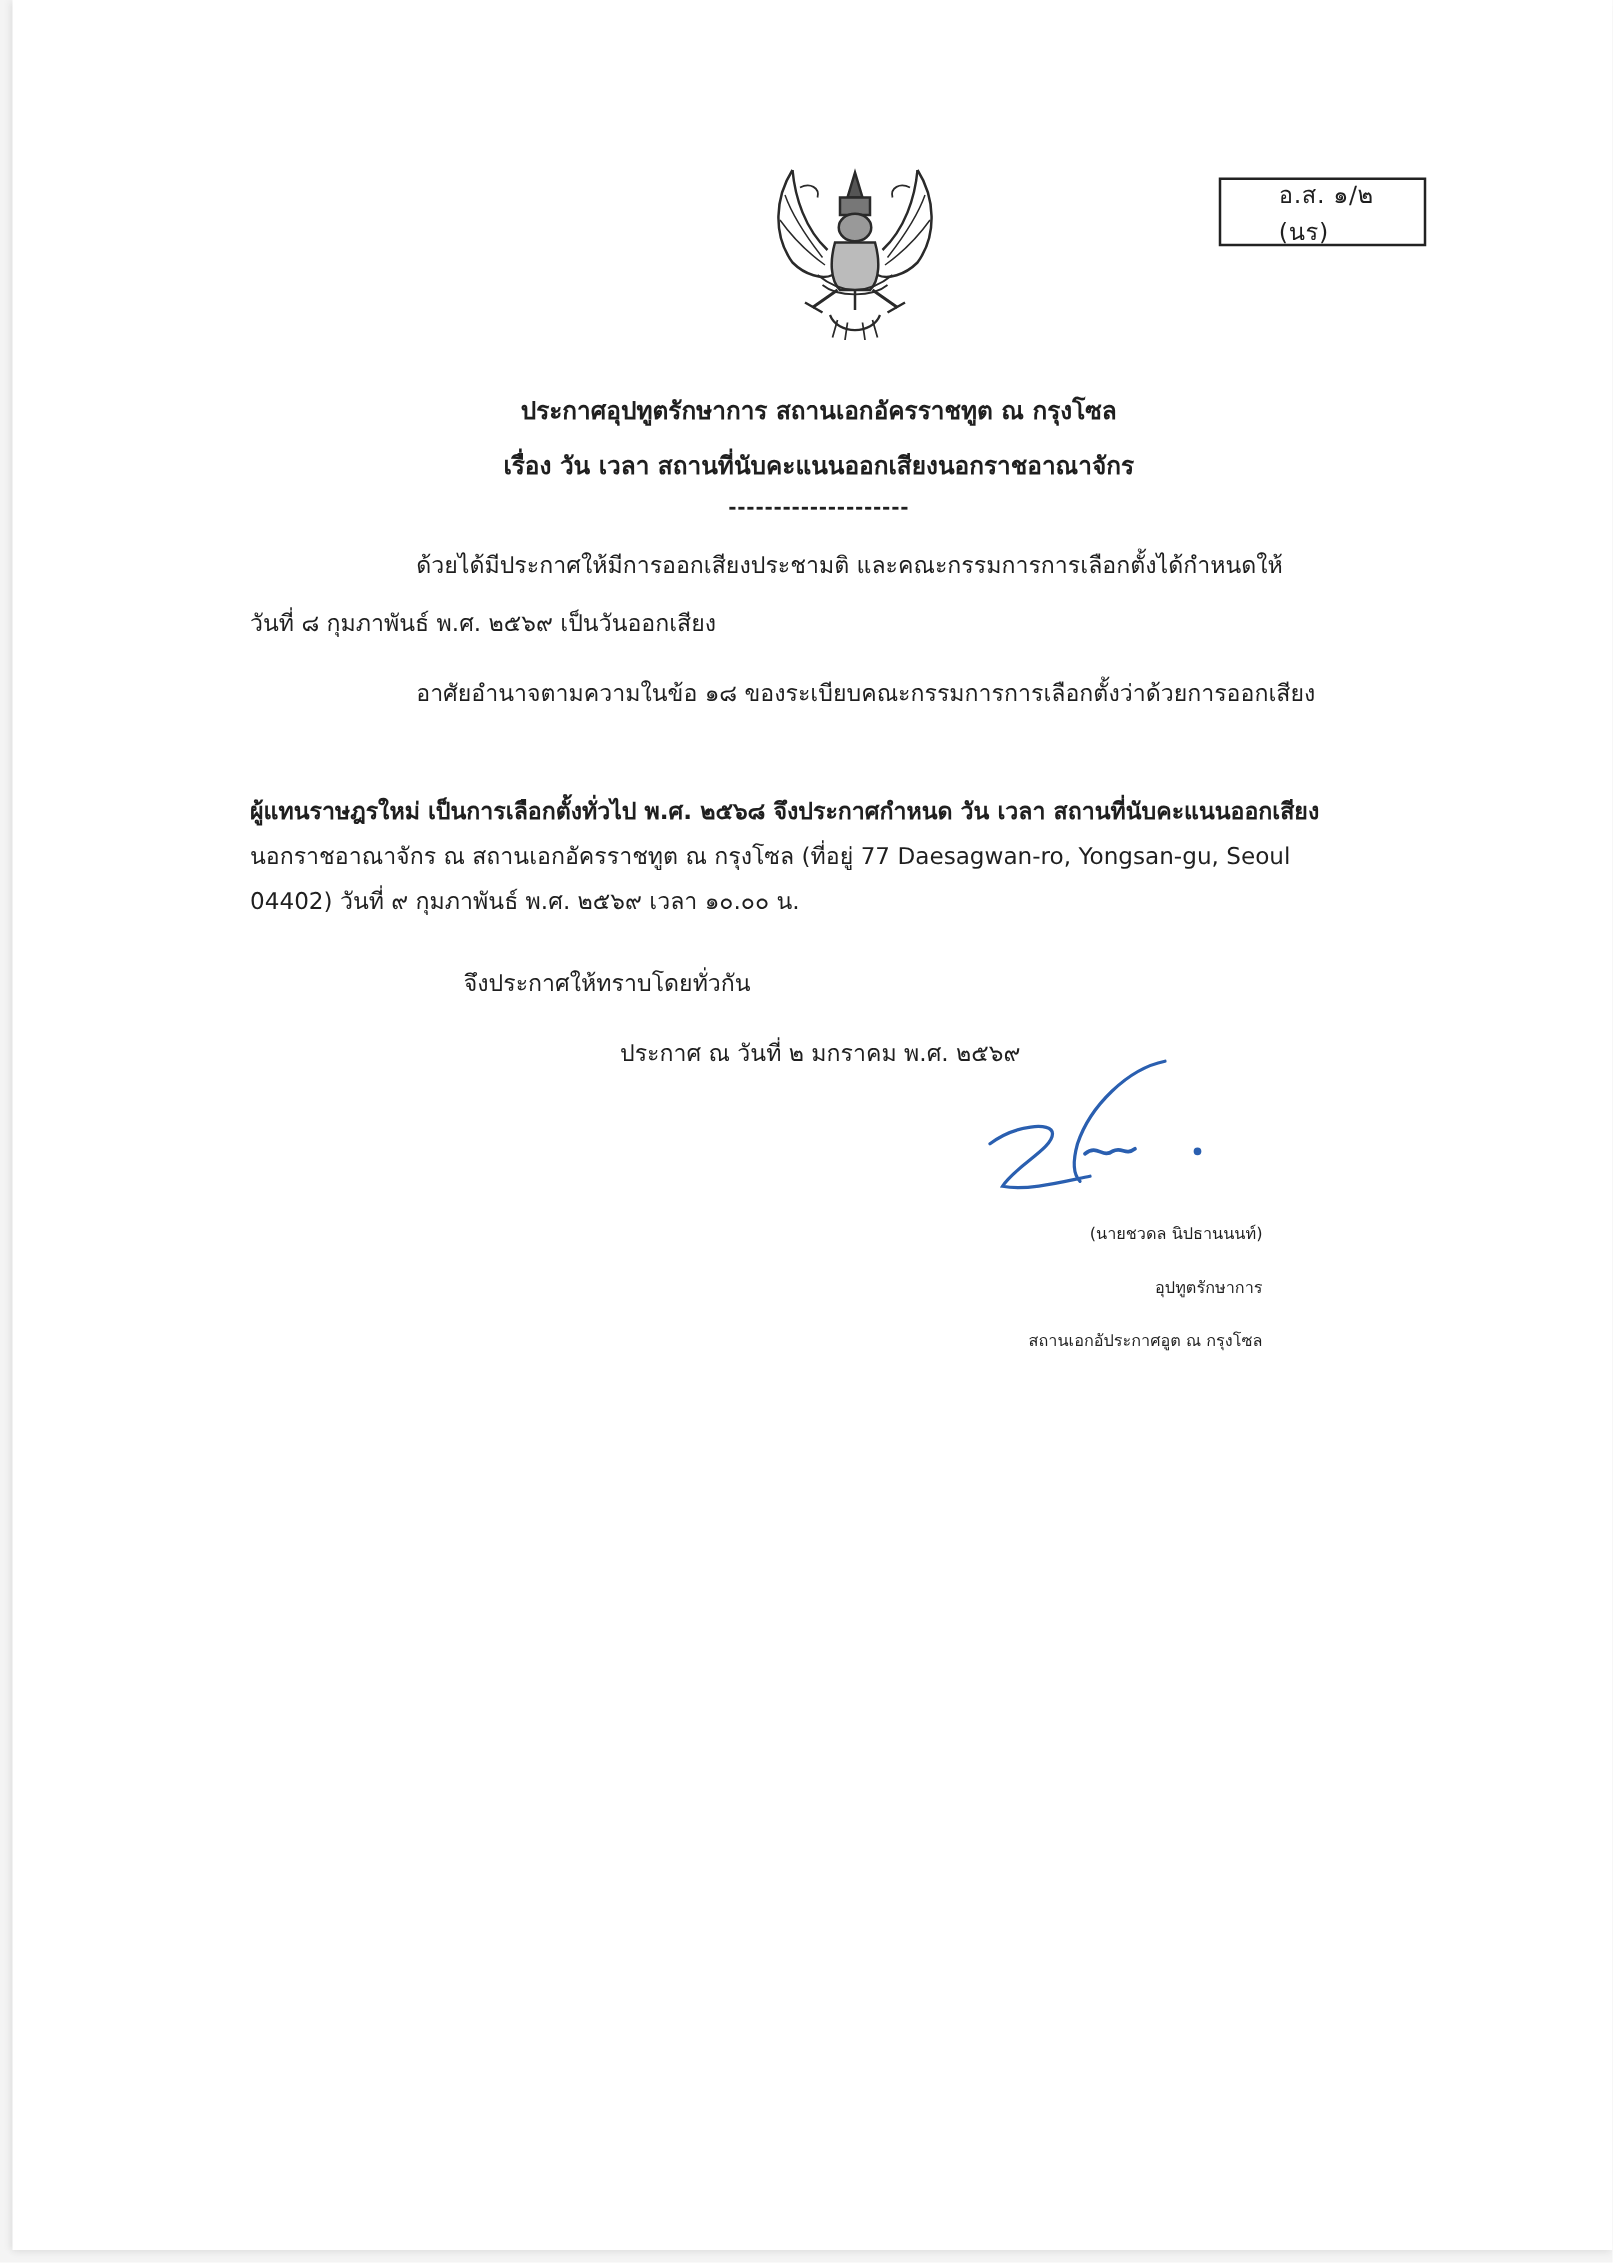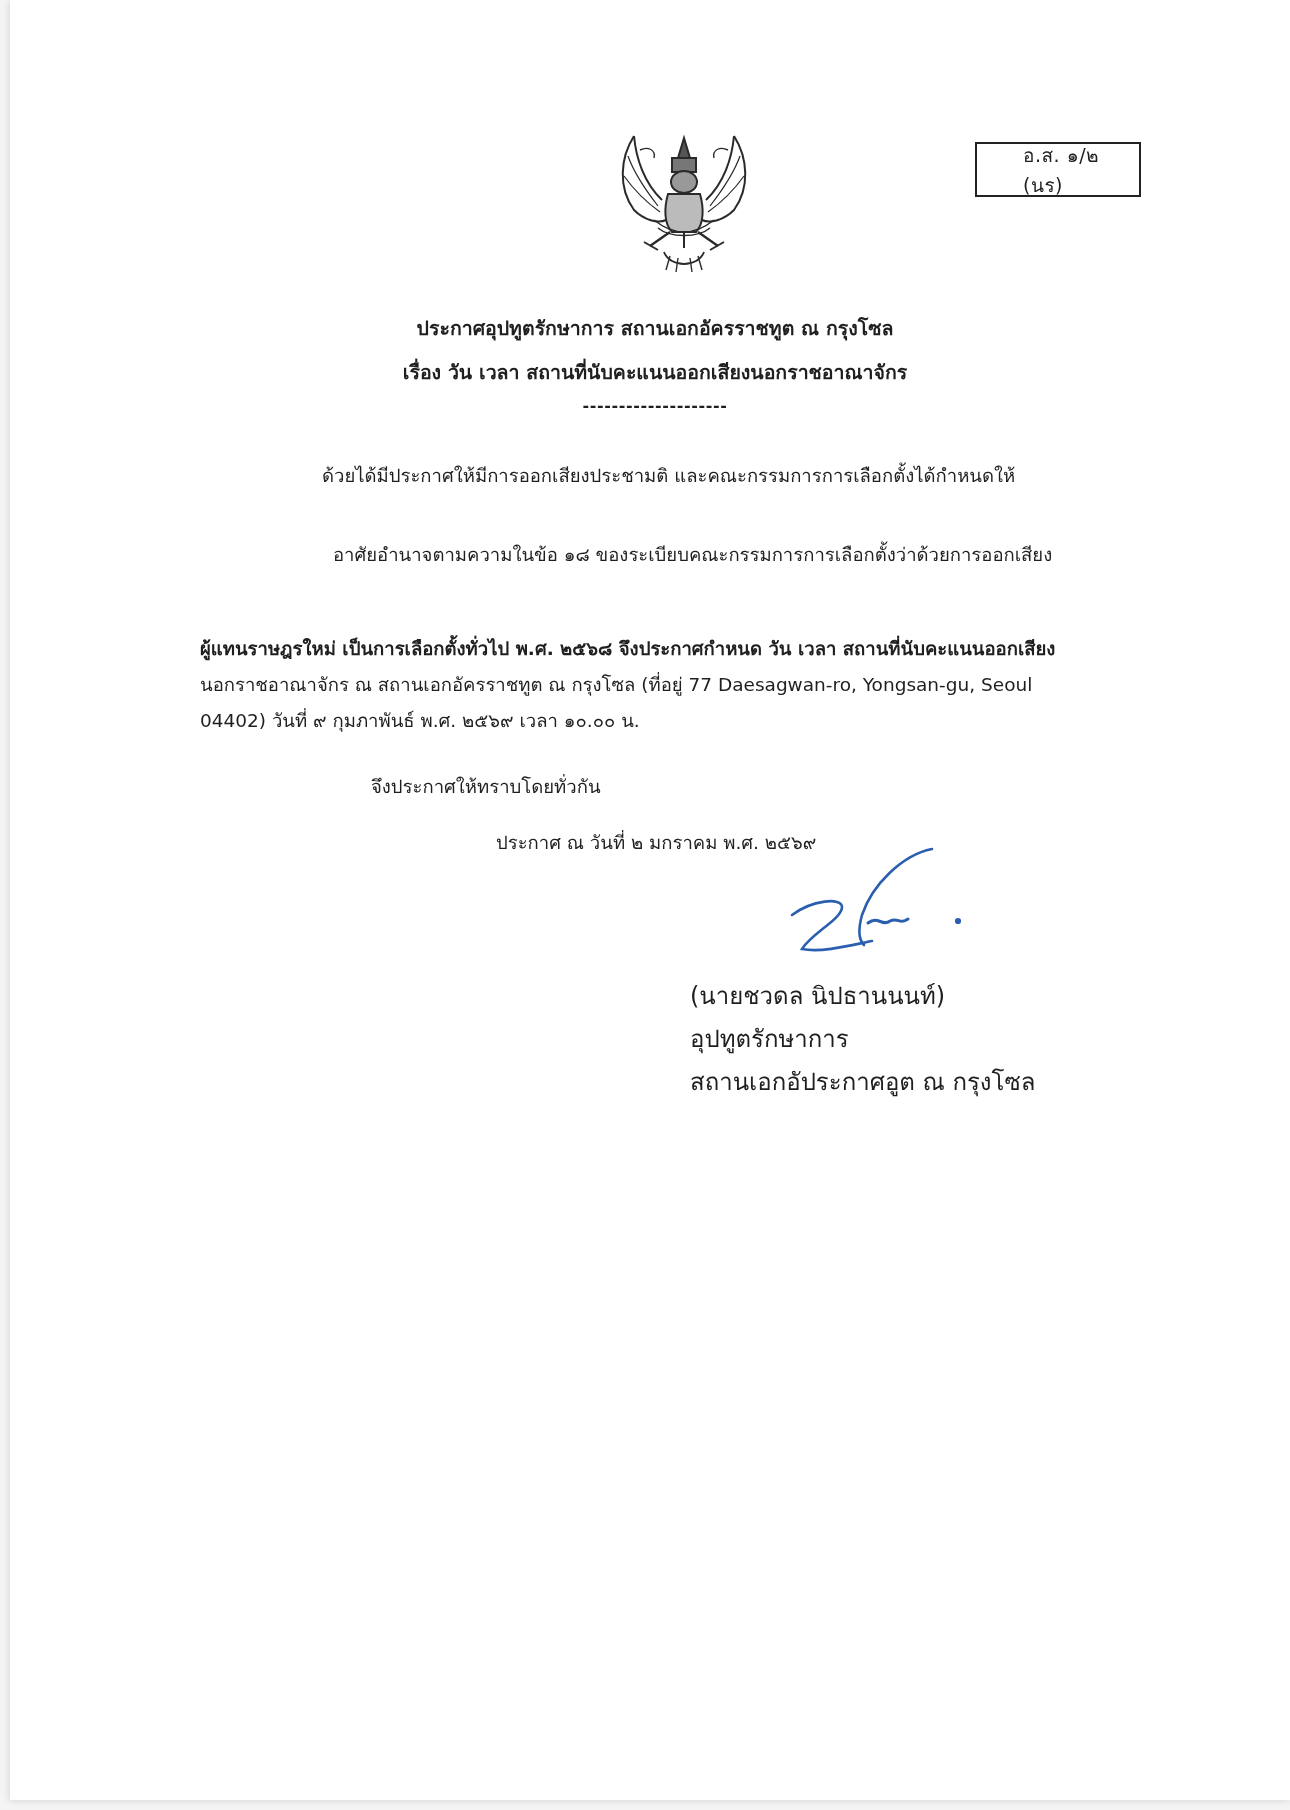--- a/index.html
+++ b/index.html
@@ -35,22 +35,22 @@
       position: absolute; left: 0; width: 1290px; top: 396px; text-align: center;
       font-size: 16px; letter-spacing: 0.6px; font-weight: bold;
     }
     .line {
       position: absolute; font-size: 18.5px; white-space: nowrap;
     }
     .sig {
       position: absolute; left: 772px; top: 845px; width: 200px; height: 125px;
     }
     .center-col {
-      position: absolute; left: 680px; width: 320px; text-align: left;
-      font-size: 24px; white-space: nowrap;
+      position: absolute; left: 680px; width: 320px; text-align: right;
+      font-size: 13px; white-space: nowrap;
     }
   </style>
 </head>
 <body>
 
 <div class="page">
 
   <svg class="garuda" viewBox="0 0 140 148">
     <g fill="none" stroke="#2a2a2a" stroke-width="2">
 
@@ -83,21 +83,22 @@
   </svg>
 
   <div class="form-code">
     <span>อ.ส. ๑/๒ (นร)</span>
   </div>
 
   <div class="title t1">ประกาศอุปทูตรักษาการ สถานเอกอัครราชทูต ณ กรุงโซล</div>
   <div class="title t2">เรื่อง วัน เวลา สถานที่นับคะแนนออกเสียงนอกราชอาณาจักร</div>
   <div class="dashes">--------------------</div>
 
-  <div class="line" style="left:312px; top:437px;margin-top:24px;">ด้วยได้มีประกาศให้มีการออกเสียงประชามติ และคณะกรรมการการเลือกตั้งได้กำหนดให้</div>
+  <div class="line" style="left:323px; top:437px;">ด้วยได้มีประกาศให้มีการออกเสียงประชามติ และคณะกรรมการการเลือกตั้งได้กำหนดให้</div>
+  <div class="line" style="left:190px; top:484px;">วันที่ ๘ กุมภาพันธ์ พ.ศ. ๒๕๖๙ เป็นวันออกเสียง</div>
 
   <div class="line" style="left:323px; top:540px;">อาศัยอำนาจตามความในข้อ ๑๘ ของระเบียบคณะกรรมการการเลือกตั้งว่าด้วยการออกเสียง</div>
   <div class="line" style="left:190px; top:634px;font-weight:bold;">ผู้แทนราษฎรใหม่ เป็นการเลือกตั้งทั่วไป พ.ศ. ๒๕๖๘ จึงประกาศกำหนด วัน เวลา สถานที่นับคะแนนออกเสียง</div>
   <div class="line" style="left:190px; top:670px;">นอกราชอาณาจักร ณ สถานเอกอัครราชทูต ณ กรุงโซล (ที่อยู่ 77 Daesagwan-ro, Yongsan-gu, Seoul</div>
   <div class="line" style="left:190px; top:706px;">04402) วันที่ ๙ กุมภาพันธ์ พ.ศ. ๒๕๖๙ เวลา ๑๐.๐๐ น.</div>
 
   <div class="line" style="left:323px; top:772px;margin-left:38px;">จึงประกาศให้ทราบโดยทั่วกัน</div>
   <div class="line" style="left:486px; top:828px;">ประกาศ  ณ  วันที่ ๒ มกราคม พ.ศ. ๒๕๖๙</div>
 
   <svg class="sig" viewBox="0 0 200 125">

